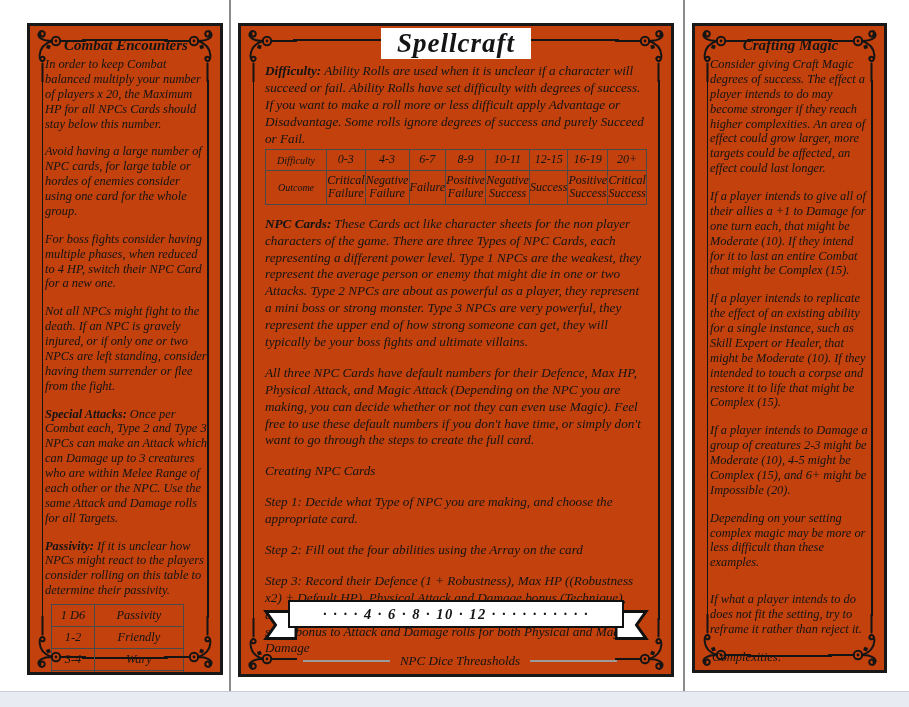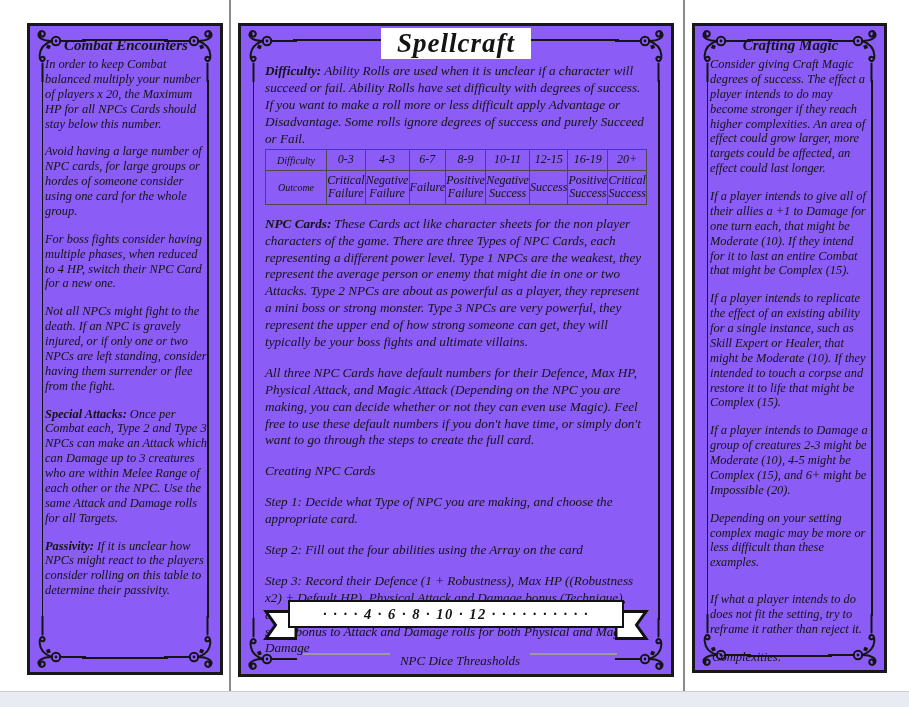--- a/index.html
+++ b/index.html
@@ -6,21 +6,21 @@
   .canvas{
     position:relative;width:909px;height:707px;background:#ffffff;overflow:hidden;
     font-family:"Liberation Serif","DejaVu Serif",serif;font-style:italic;color:#141414;
   }
   .divider{position:absolute;top:0;width:2px;height:691px;background:#8a8a8a;}
   .divider.d1{left:229px;}
   .divider.d2{left:683px;}
   .bottom-strip{position:absolute;left:0;top:691px;width:909px;height:16px;
     background:#e8ecf2;border-top:1px solid #c9ced6;box-sizing:border-box;}
 
-  .panel{position:absolute;background:#8b5cf6;border:3px solid #181818;box-sizing:border-box;overflow:hidden;}
+  .panel{position:absolute;background:#c2410c;border:3px solid #181818;box-sizing:border-box;overflow:hidden;}
   .panel-left  {left:27px; top:23px;width:196px;height:652px;}
   .panel-mid   {left:238px;top:23px;width:436px;height:654px;}
   .panel-right {left:692px;top:23px;width:195px;height:650px;}
 
   
   .corner{position:absolute;width:54px;height:54px;z-index:2;pointer-events:none;}
   .corner.tl{top:2px;left:2px;}
   .corner.tr{top:2px;right:2px;transform:scaleX(-1);}
   .corner.bl{bottom:2px;left:2px;transform:scaleY(-1);}
   .corner.br{bottom:2px;right:2px;transform:scale(-1,-1);}
@@ -55,21 +55,21 @@
 
   
   .ribbon{position:absolute;left:50%;transform:translateX(-50%);bottom:28px;width:386px;height:46px;z-index:2;}
   .ribbon .tail{position:absolute;top:10px;width:34px;height:30px;}
   .ribbon .tail.left{left:0;}
   .ribbon .tail.right{right:0;transform:scaleX(-1);}
   .ribbon .band{position:absolute;left:25px;right:25px;top:0;height:28px;background:#fff;
     border:2.6px solid #111;box-sizing:border-box;z-index:1;
     display:flex;align-items:center;justify-content:center;}
   .ribbon .band span{font-size:14.5px;font-weight:600;letter-spacing:1.5px;white-space:nowrap;}
-  .mid-caption-row{position:absolute;bottom:5px;left:62px;right:54px;display:flex;align-items:flex-start;gap:10px;z-index:1;}
+  .mid-caption-row{position:absolute;bottom:5px;left:62px;right:54px;display:flex;align-items:center;gap:10px;z-index:1;}
   .mid-caption-row .rule{flex:1;height:1.8px;background:#9b9b9b;}
   .mid-caption{font-size:13px;white-space:nowrap;}
 
   
   .complexities-heading{font-size:12.6px;margin:0 0 9px 2px;}
 </style>
 </head>
 <body>
 
 <svg width="0" height="0" style="position:absolute" aria-hidden="true">
@@ -107,26 +107,46 @@
         <use href="#flourish"></use>
       </svg>
     <div class="frame-top"></div>
     <div class="frame-bottom"></div>
     <div class="frame-side l"></div>
     <div class="frame-side r"></div>
 
     <div class="side-content side-body">
       <div class="side-title">Combat Encounters</div>
       <p>In order to keep Combat balanced multiply your number of players x 20, the Maximum HP for all NPCs Cards should stay below this number.</p>
-      <p>Avoid having a large number of NPC cards, for large groups or hordes of someone consider using one card for the whole group.</p>
+      <p>Avoid having a large number of NPC cards, for large table or hordes of enemies consider using one card for the whole group.</p>
       <p>For boss fights consider having multiple phases, when reduced to 4 HP, switch their NPC Card for a new one.</p>
       <p>Not all NPCs might fight to the death. If an NPC is gravely injured, or if only one or two NPCs are left standing, consider having them surrender or flee from the fight.</p>
       <p><b class="lead">Special Attacks:</b><span>Once per Combat each, Type 2 and Type 3 NPCs can make an Attack which can Damage up to 3 creatures who are within Melee Range of each other or the NPC. Use the same Attack and Damage rolls for all Targets.</span></p>
       <p class="tight" style="margin-bottom:6px"><b class="lead">Passivity:</b><span>If it is unclear how NPCs might react to the players consider rolling on this table to determine their passivity.</span></p>
 
+      <table class="passivity-table">
+        <tbody>
+          <tr>
+            <td class="c0">1 D6</td>
+            <td>Passivity</td>
+          </tr>
+          <tr>
+            <td class="c0">1-2</td>
+            <td>Friendly</td>
+          </tr>
+          <tr>
+            <td class="c0">3-4</td>
+            <td>Wary</td>
+          </tr>
+          <tr>
+            <td class="c0">5-6</td>
+            <td>Hostile</td>
+          </tr>
+        </tbody>
+      </table>
     </div>
   </section>
 
   <section class="panel panel-mid">
     <svg class="corner tl">
         <use href="#flourish"></use>
       </svg>
     <svg class="corner tr">
         <use href="#flourish"></use>
       </svg>

